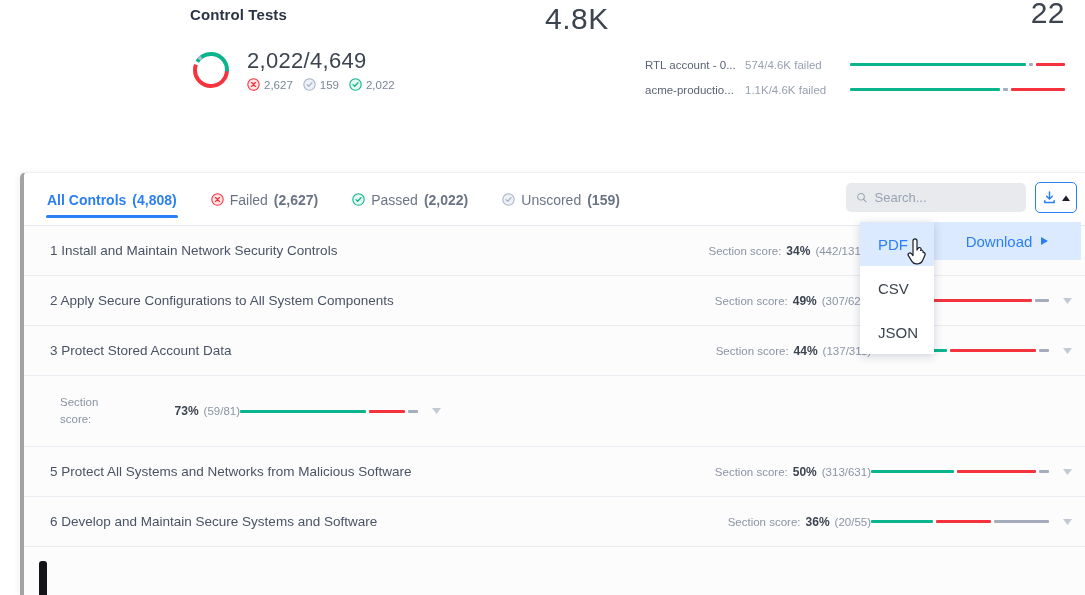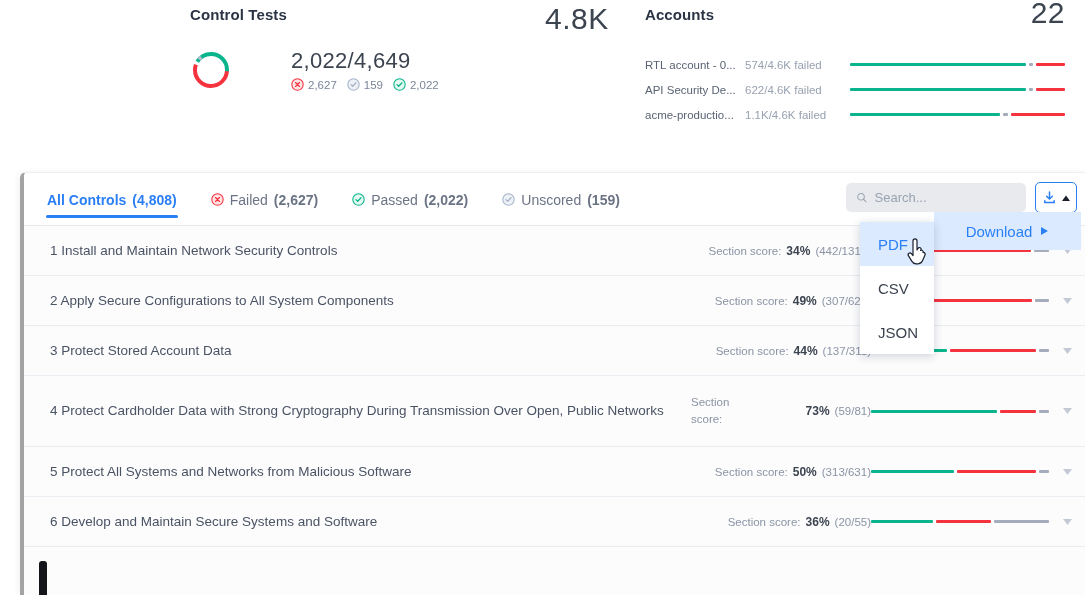--- a/index.html
+++ b/index.html
@@ -16,21 +16,21 @@
     position: absolute; left: 0; top: 0; width: 1085px; height: 172px;
     background: #ffffff;
   }
 
   
   .ct-block { position: absolute; left: 190px; top: 6px; width: 420px; }
   .ct-head { display: flex; justify-content: space-between; align-items: flex-start; }
   .ct-title { font-size: 15px; font-weight: 700; color: #2b3445; letter-spacing: .1px; }
   .ct-big { position: absolute; left: 355px; top: -4px; font-size: 30px; color: #3c4450; font-weight: 400; letter-spacing: .5px; }
 
-  .ct-body { display: flex; align-items: center; margin-top: 26px; gap: 44px; }
+  .ct-body { display: flex; align-items: center; margin-top: 26px; }
   .donut { width: 42px; height: 42px; position: relative; flex: none; }
   .donut svg { display: block; }
   .ct-nums { margin-left: 15px; }
   .ct-frac { font-size: 22px; color: #3c4450; letter-spacing: .3px; line-height: 1.05; }
   .ct-legend { display: flex; align-items: center; margin-top: 6px; gap: 4px; }
   .lg-item { display: flex; align-items: center; gap: 4px; margin-right: 6px; }
   .lg-val { font-size: 11.5px; color: #7a8598; }
   .ic { width: 13px; height: 13px; flex: none; }
 
   
@@ -90,21 +90,21 @@
 
   
   .dd-menu {
     position: absolute; left: 836px; top: 49px; width: 74px;
     background: #ffffff; box-shadow: 0 2px 9px rgba(24,39,75,.2); z-index: 40;
   }
   .dd-item { height: 44px; display: flex; align-items: center; padding-left: 18px; font-size: 15px; color: #3c4450; cursor: pointer; }
   .dd-item.hl { background: #dceaff; color: #2b7ff5; }
 
   .dl-tip {
-    position: absolute; left: 910px; top: 39px; width: 147px; height: 38px;
+    position: absolute; left: 910px; top: 49px; width: 147px; height: 38px;
     background: #dceaff; display: flex; align-items: center; justify-content: center;
     gap: 8px; z-index: 35;
   }
   .dl-tip span { font-size: 15px; color: #2b7ff5; }
 
   .cursor { position: absolute; left: 905px; top: 238px; z-index: 60; pointer-events: none; }
 
   
   .rows { position: relative; }
   .row { position: relative; display: flex; align-items: center; min-height: 50px; padding: 0 0 0 26px; border-bottom: 1px solid #e9ecf1; }
@@ -171,44 +171,34 @@
               </svg>
               <span class="lg-val">2,022</span>
             </div>
           </div>
         </div>
       </div>
     </div>
 
     <div class="acc-block">
       <div class="acc-head">
-        <div class="acc-title">Accounts</div>
         <div class="acc-big">22</div>
       </div>
       <div class="acc-rows">
 
         <div class="acc-row">
           <div class="acc-name">RTL account - 0...</div>
           <div class="acc-fail">574/4.6K failed</div>
           <div class="acc-bar">
             <div class="seg green" style="width:84%"></div>
               <div class="seg gray" style="width:2%"></div>
               <div class="seg red" style="width:14%"></div>
           </div>
         </div>
 
-        <div class="acc-row">
-          <div class="acc-name">API Security De...</div>
-          <div class="acc-fail">622/4.6K failed</div>
-          <div class="acc-bar">
-            <div class="seg green" style="width:84%"></div>
-              <div class="seg gray" style="width:2%"></div>
-              <div class="seg red" style="width:14%"></div>
-          </div>
-        </div>
 
 
         <div class="acc-row">
           <div class="acc-name">acme-productio...</div>
           <div class="acc-fail">1.1K/4.6K failed</div>
           <div class="acc-bar">
             <div class="seg green" style="width:72%"></div>
               <div class="seg gray" style="width:2%"></div>
               <div class="seg red" style="width:26%"></div>
           </div>
@@ -329,21 +319,20 @@
             <div class="seg gray" style="width:6%"></div>
         </div>
         <div class="caret">
           <svg width="11" height="8" viewBox="0 0 11 8">
               <path d="M1 1 L10 1 L5.5 7 Z" fill="#c3cad6"></path>
             </svg>
         </div>
       </div>
 
       <div class="row tall">
-        <div class="row-title">4 Protect Cardholder Data with Strong Cryptography During Transmission Over Open, Public Networks</div>
         <div class="row-score">
           <span class="lbl">Section score:</span>
           <span class="spacer"></span>
           <span class="pct">73%</span>
           <span class="frac">(59/81)</span>
         </div>
         <div class="row-bar">
           <div class="seg green" style="width:73%"></div>
             <div class="seg red" style="width:21%"></div>
             <div class="seg gray" style="width:6%"></div>

